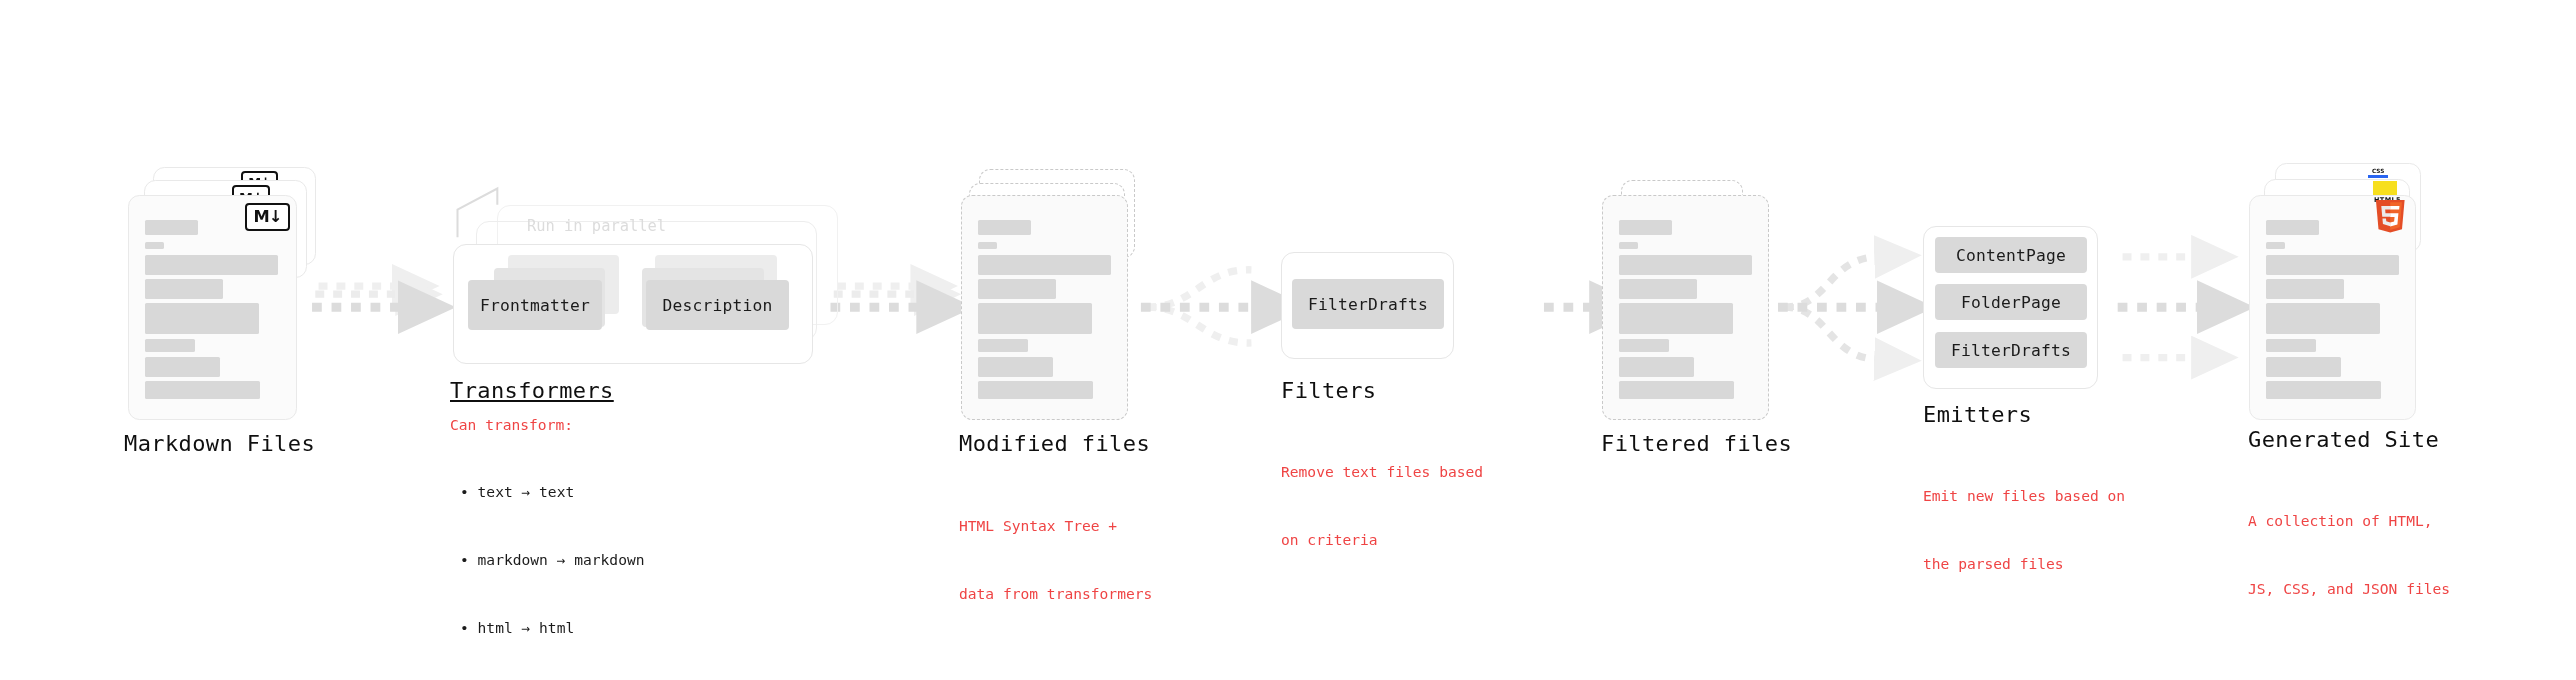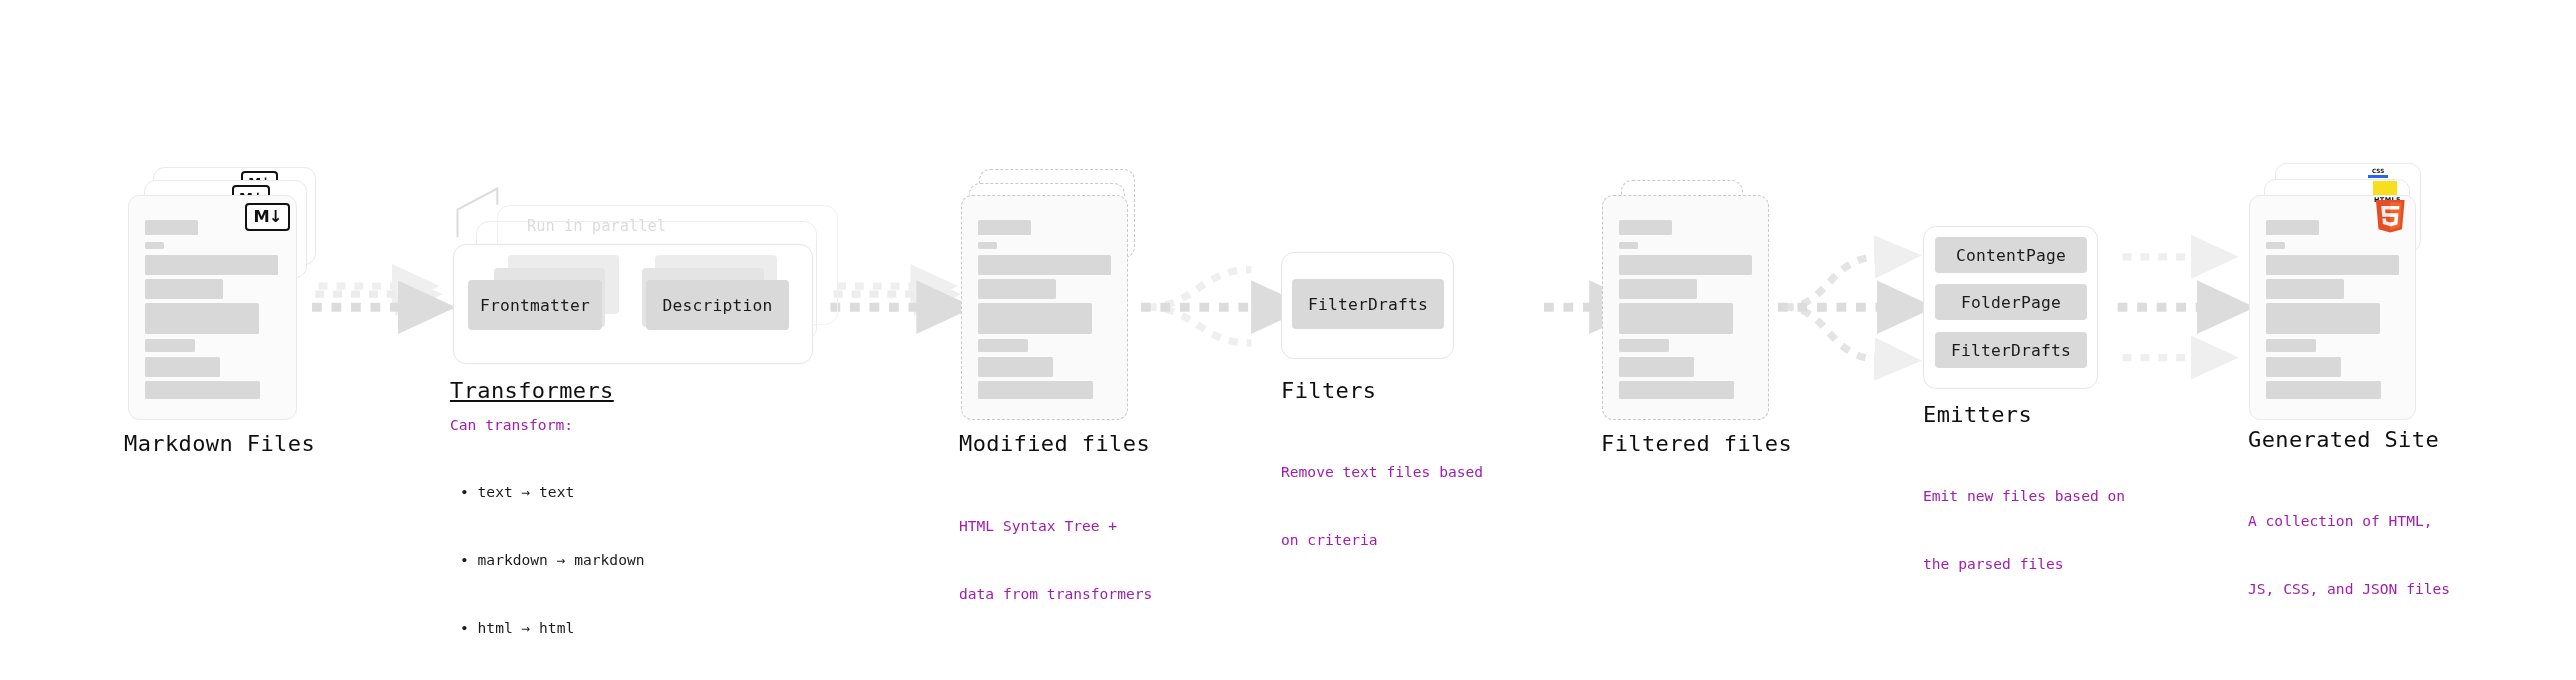--- a/index.html
+++ b/index.html
@@ -88,21 +88,21 @@
   
   .title {
     position: absolute;
     color: #0f0f0f;
     font-size: 22px;
     letter-spacing: 0.4px;
     white-space: nowrap;
   }
   .subtitle {
     position: absolute;
-    color: #a21caf;
+    color: #ef4444;
     font-size: 14.6px;
     line-height: 1.55;
     white-space: pre;
   }
   .annot {
     position: absolute;
     color: #dcdcdc;
     font-size: 15.4px;
     white-space: nowrap;
     margin-top: 20px;

